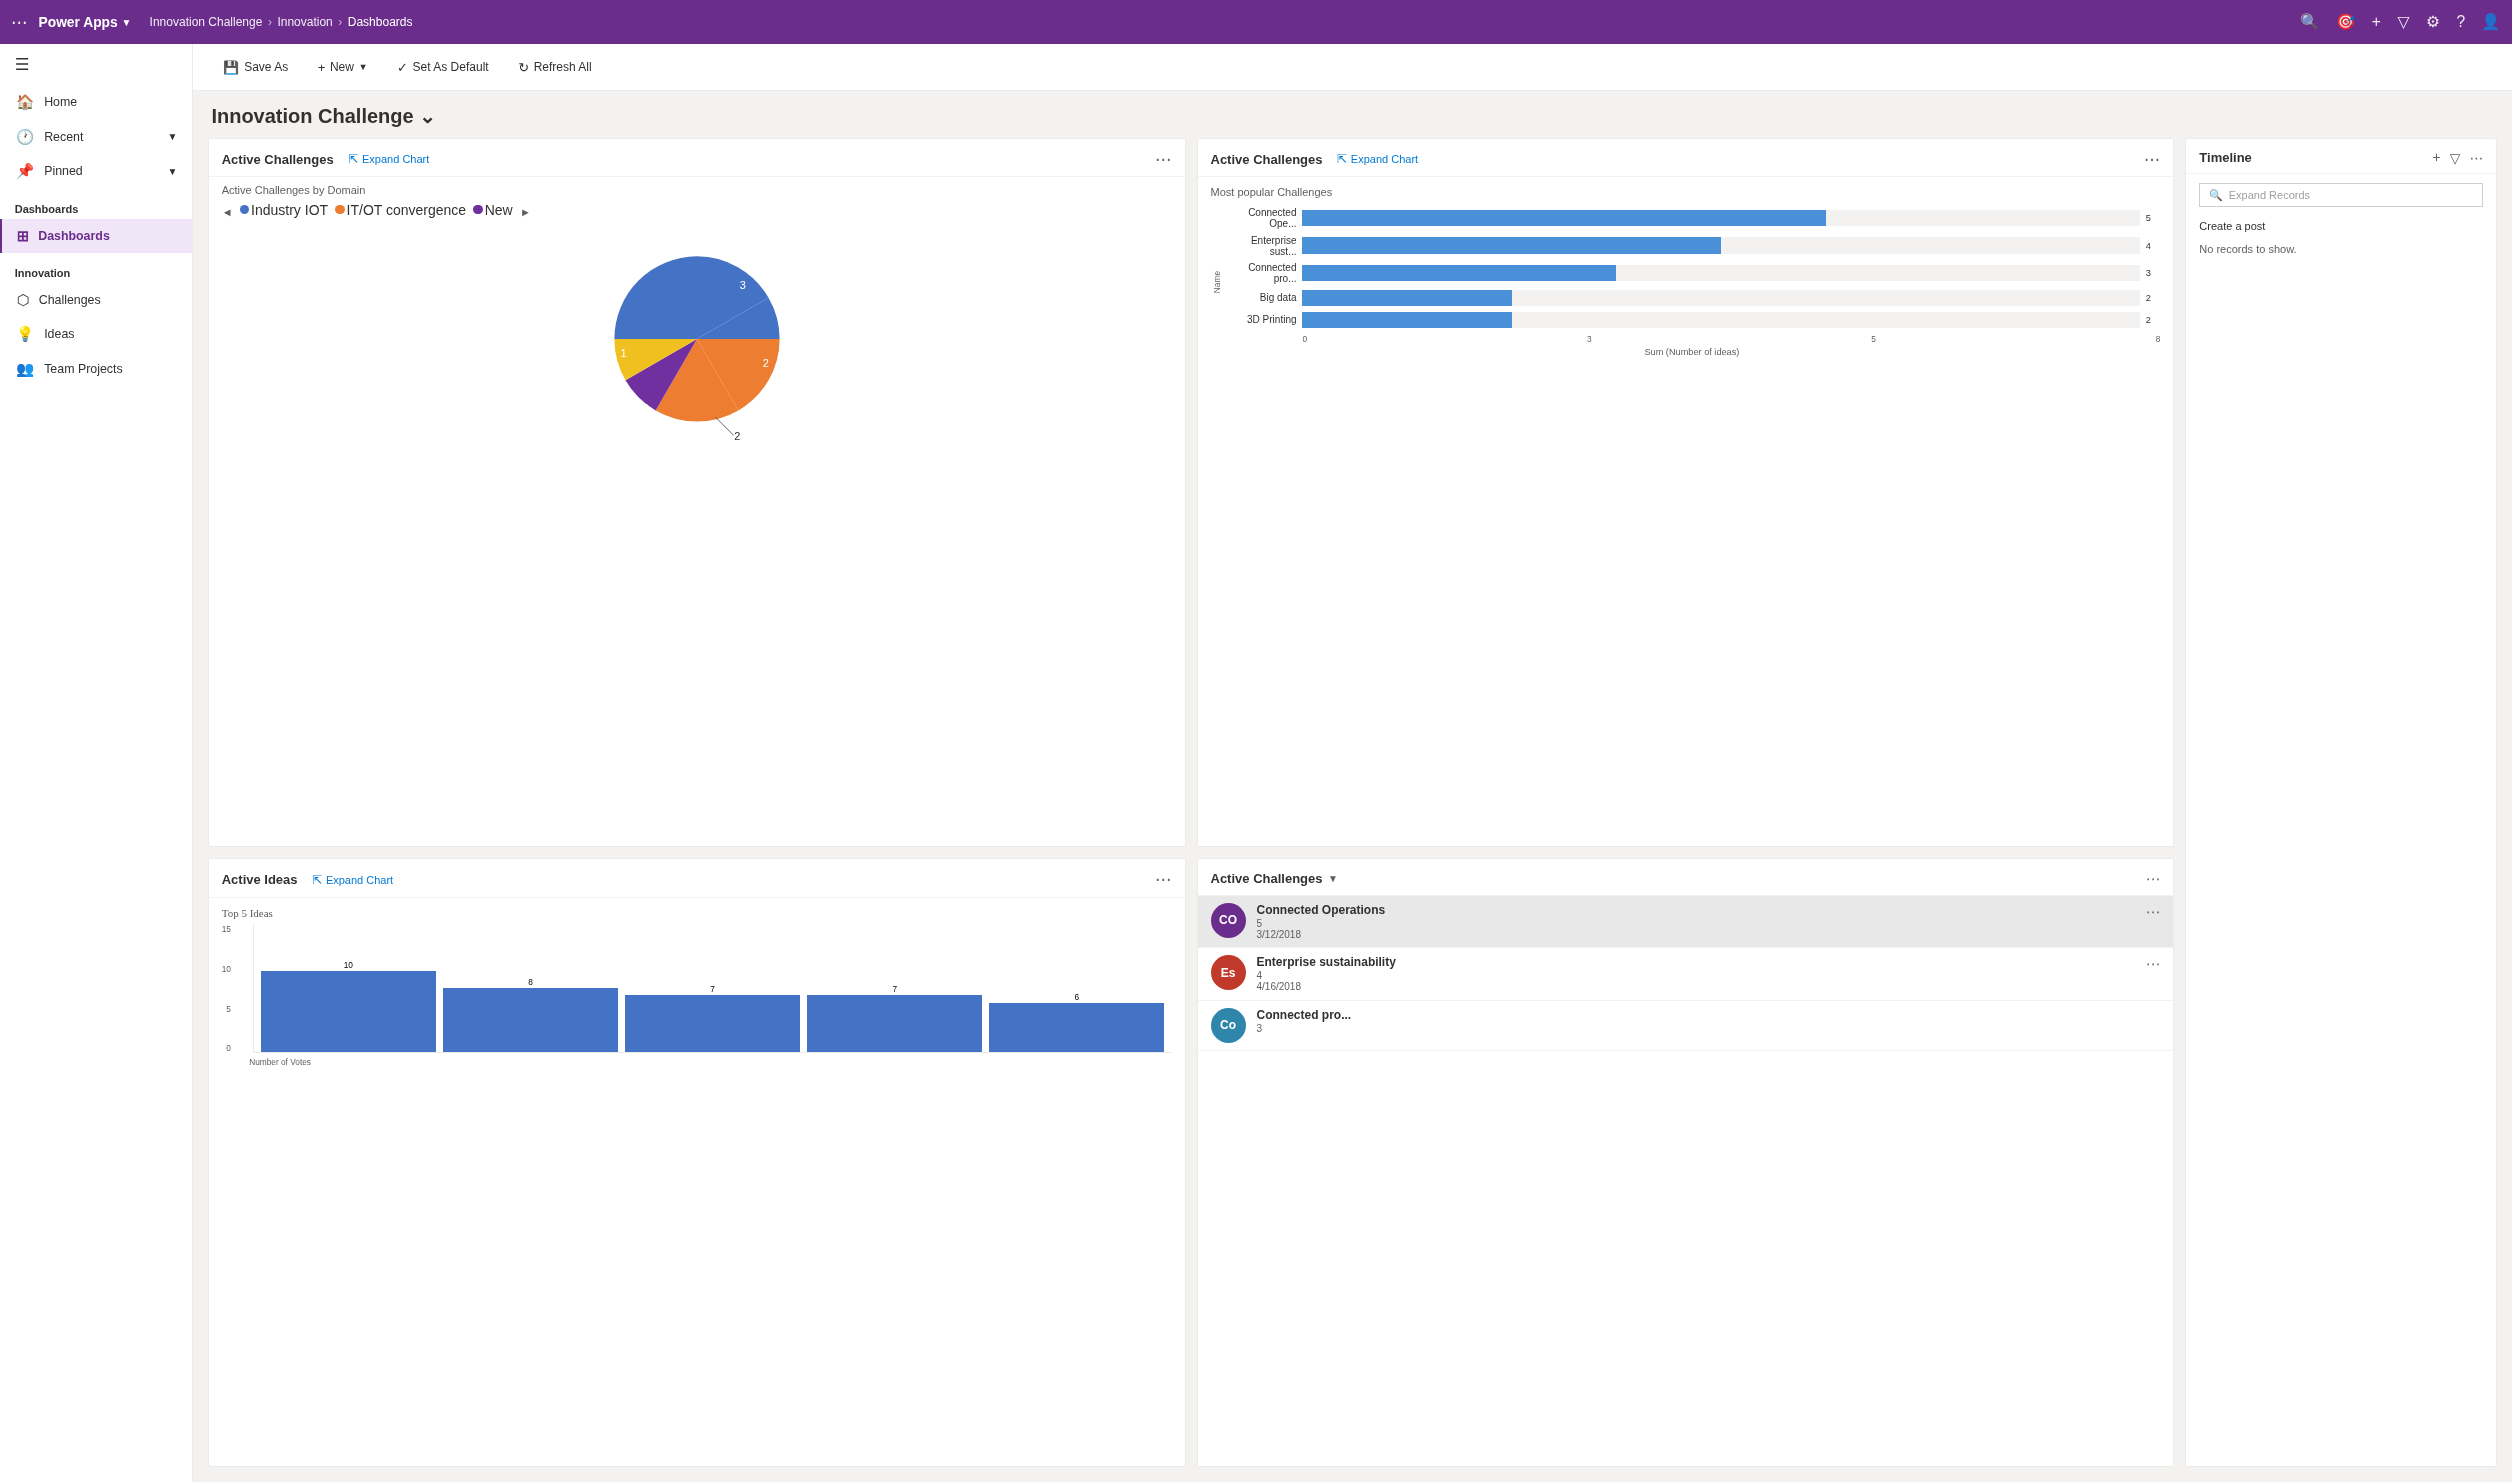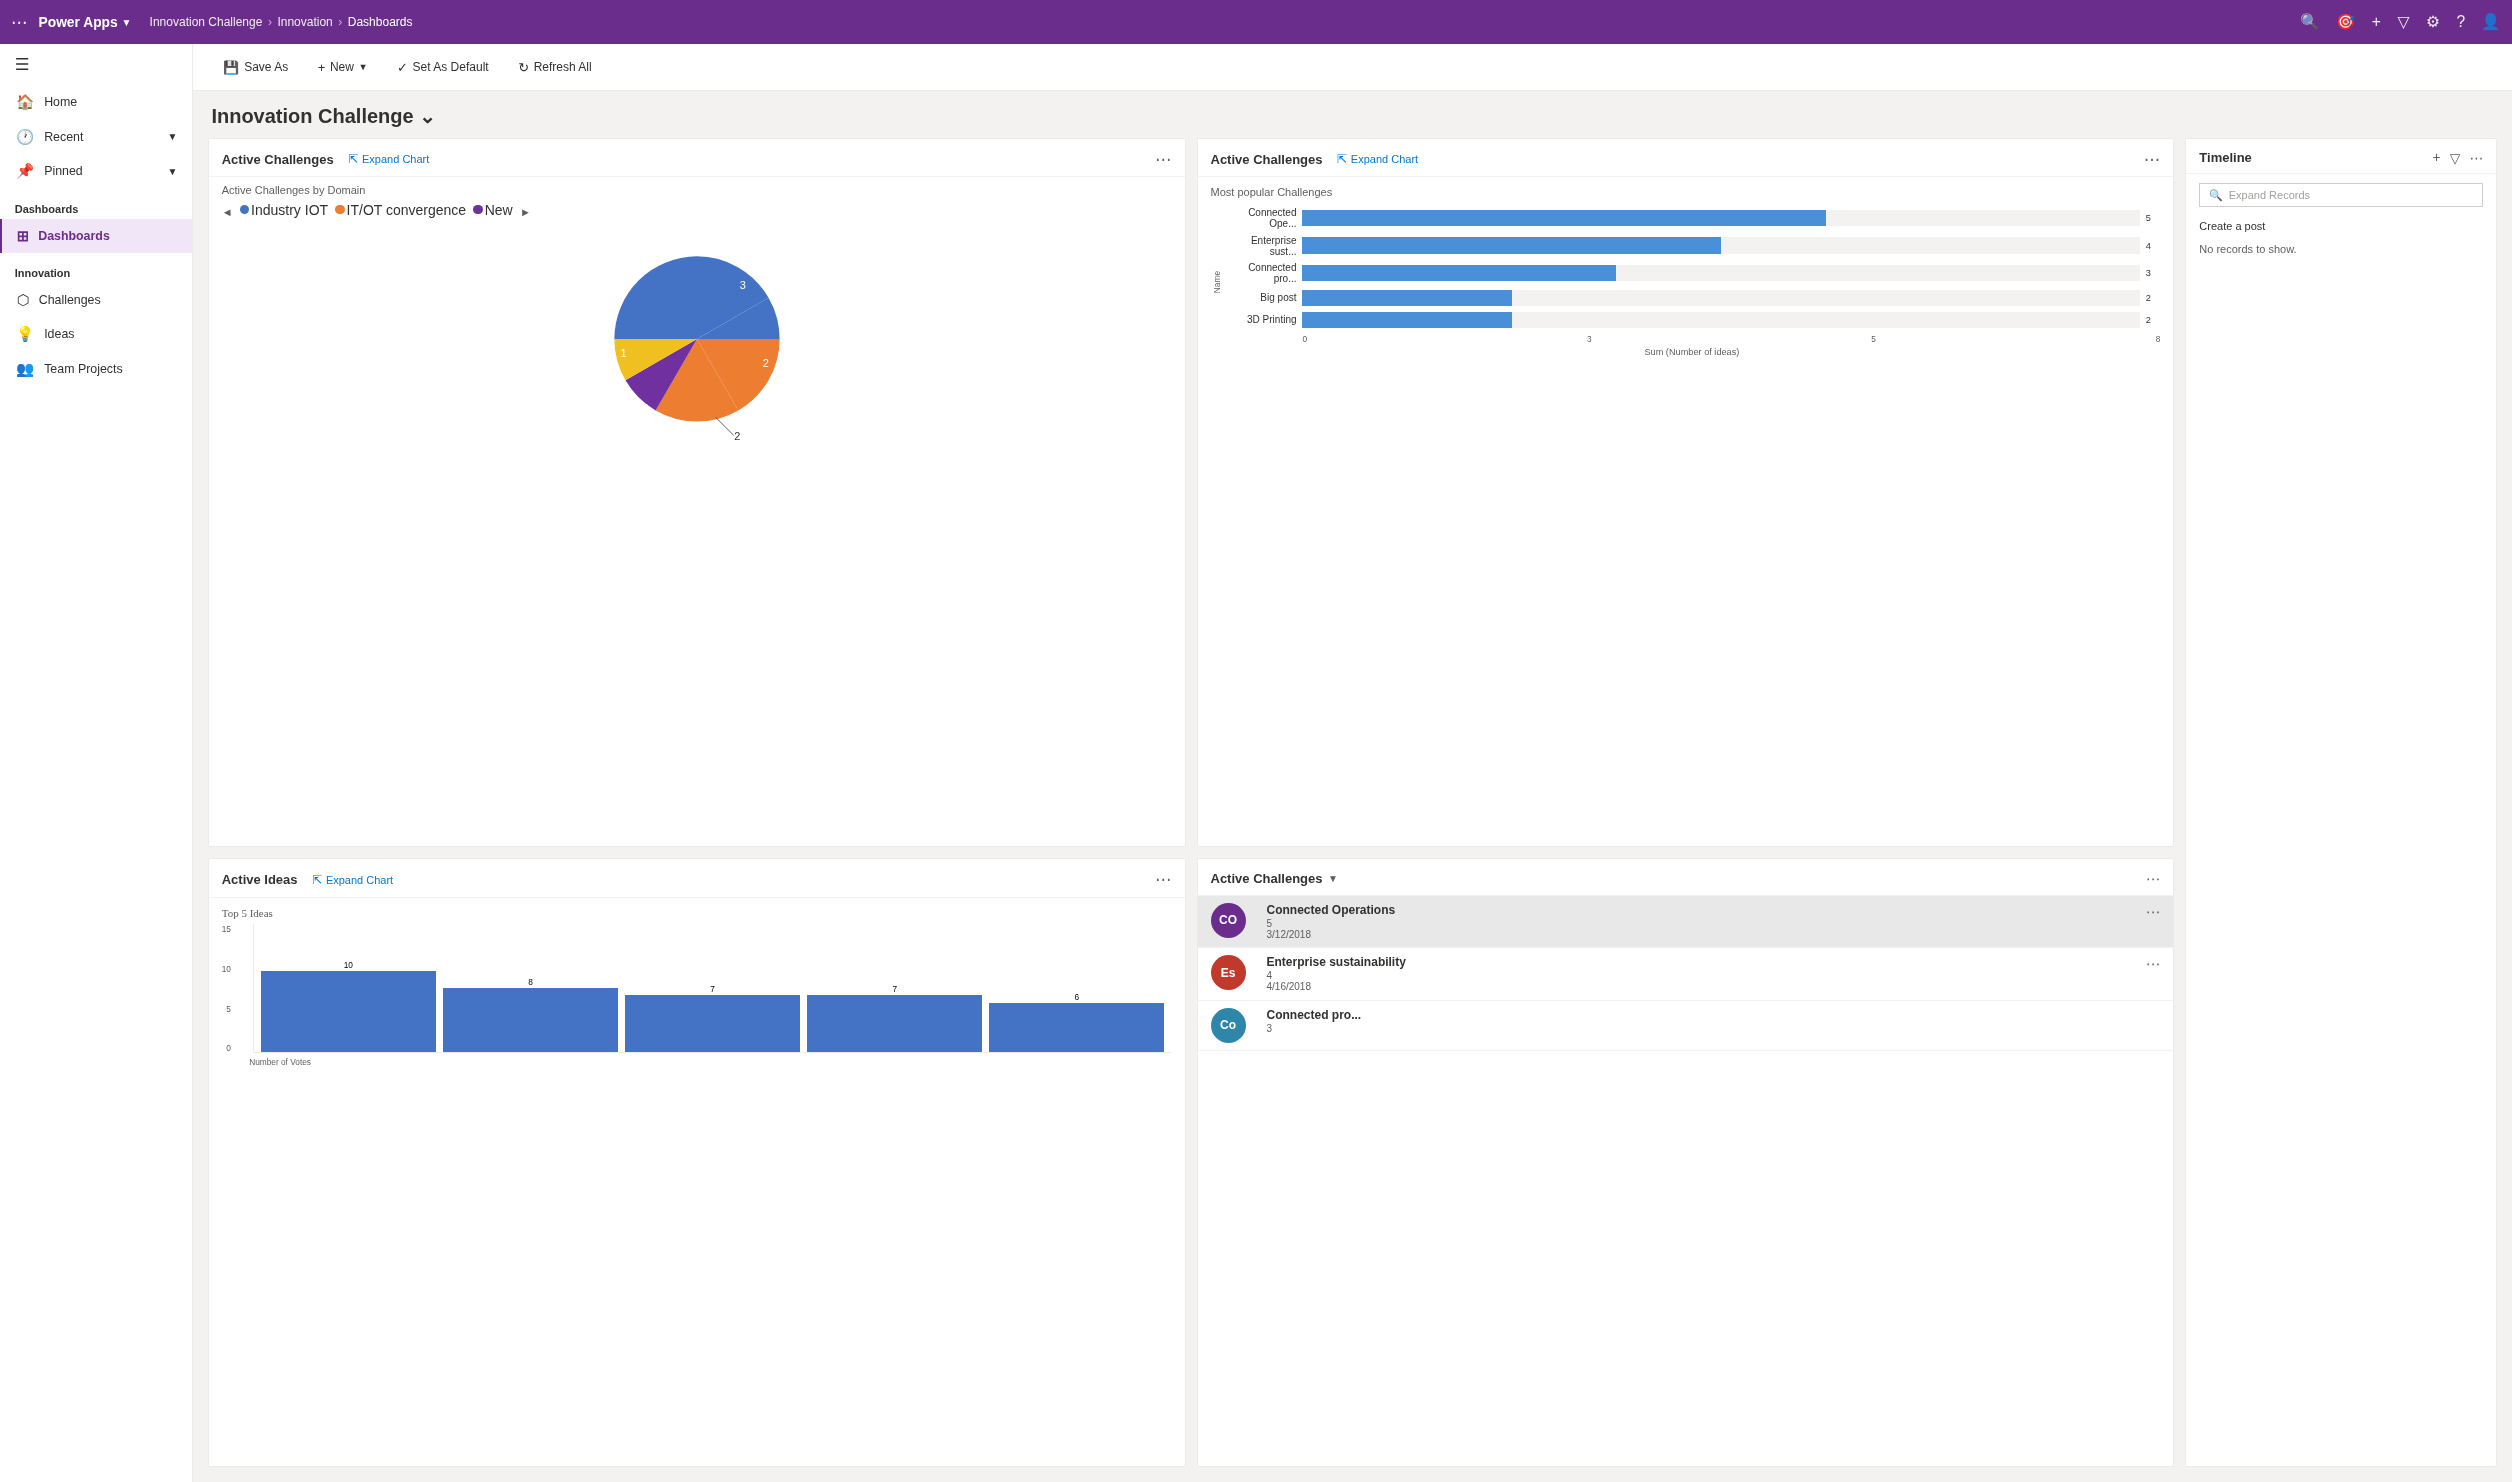--- a/index.html
+++ b/index.html
@@ -184,21 +184,21 @@
     
     .list-card-header { display: flex; align-items: center; padding: 11px 13px 7.3px; gap: 5.5px; }
     .list-card-title { font-size: 13px; font-weight: 700; color: #323130; }
     .list-card-chevron { font-size: 10px; cursor: pointer; color: #605e5c; }
     .list-card-menu { margin-left: auto; font-size: 14.7px; cursor: pointer; color: #605e5c; }
     .list-item {
       display: flex;
       align-items: flex-start;
       padding: 7.3px 13px;
       border-bottom: 0.9px solid #f3f2f1;
-      gap: 21px;
+      gap: 11px;
       cursor: pointer;
     }
     .list-item.selected { background: #e8e8e8; }
     .list-avatar {
       width: 35px;
       height: 35px;
       border-radius: 50%;
       display: flex;
       align-items: center;
       justify-content: center;
@@ -418,21 +418,21 @@
 
               <div class="hbar-row">
                 <div class="hbar-label">Connected pro...</div>
                 <div class="hbar-track">
                     <div class="hbar-fill" style="width:37.5%;"></div>
                   </div>
                 <div class="hbar-value">3</div>
               </div>
 
               <div class="hbar-row">
-                <div class="hbar-label">Big post</div>
+                <div class="hbar-label">Big data</div>
                 <div class="hbar-track">
                     <div class="hbar-fill" style="width:25%;"></div>
                   </div>
                 <div class="hbar-value">2</div>
               </div>
 
               <div class="hbar-row">
                 <div class="hbar-label">3D Printing</div>
                 <div class="hbar-track">
                     <div class="hbar-fill" style="width:25%;"></div>

